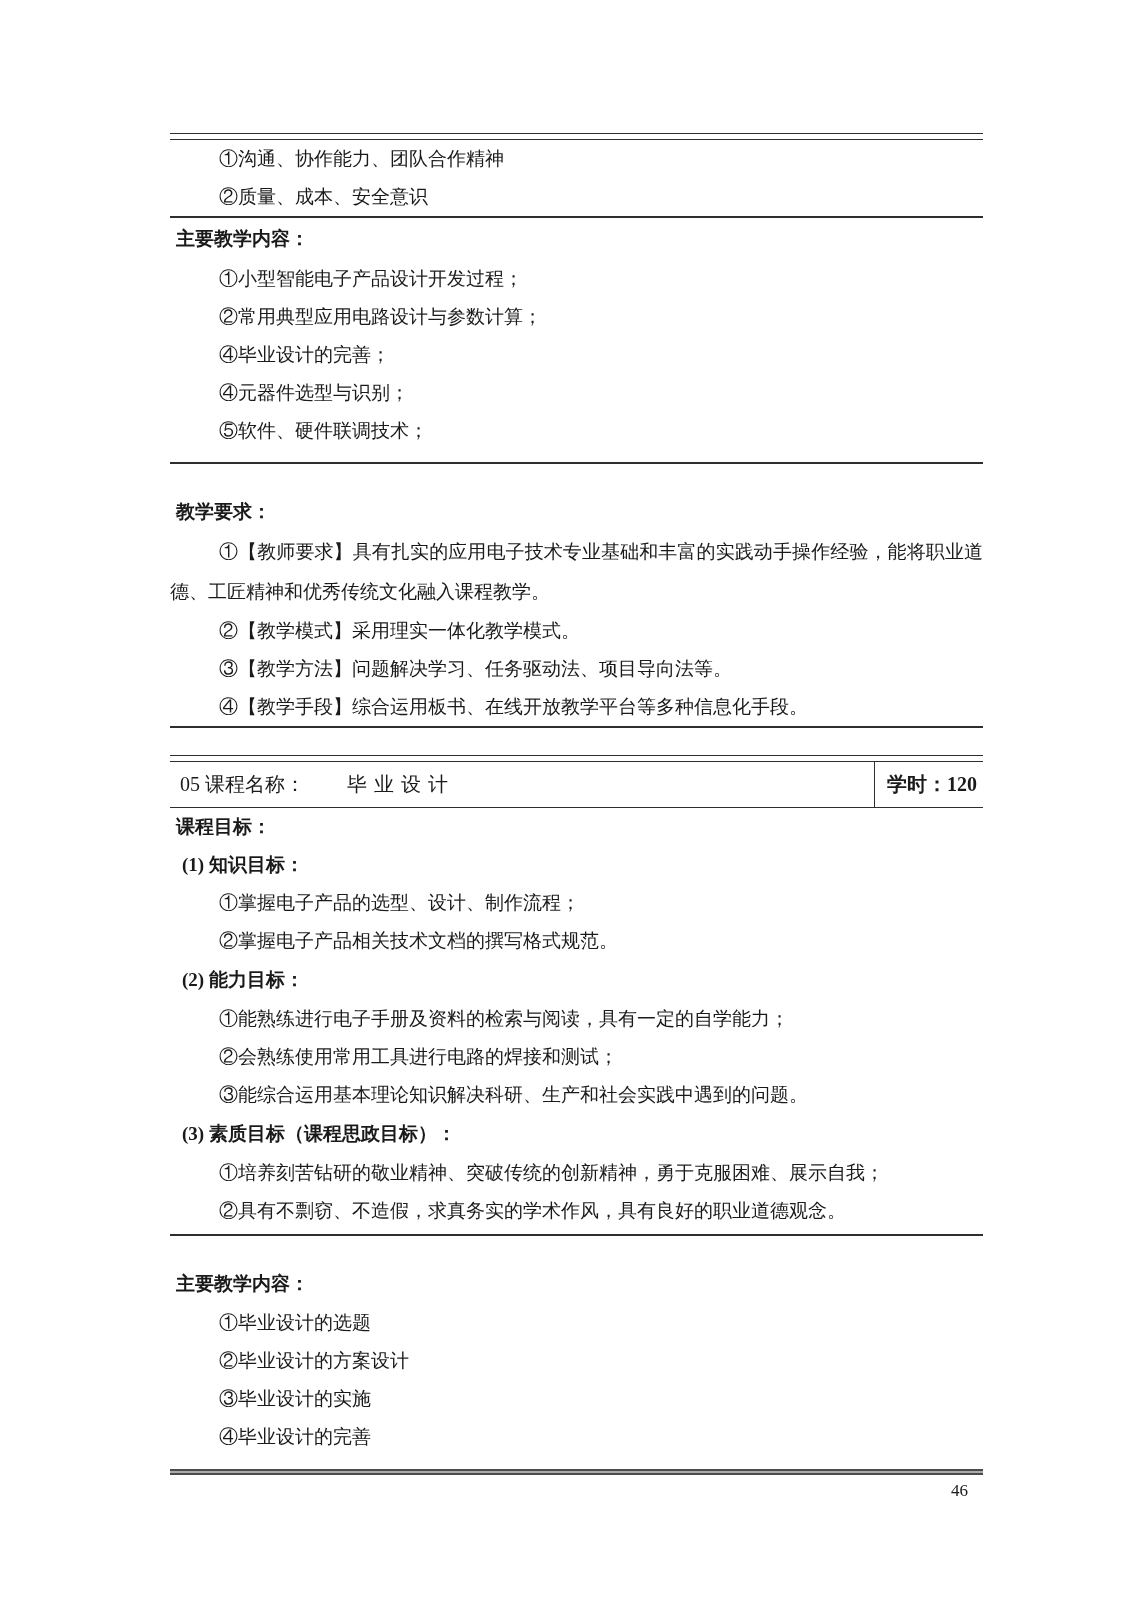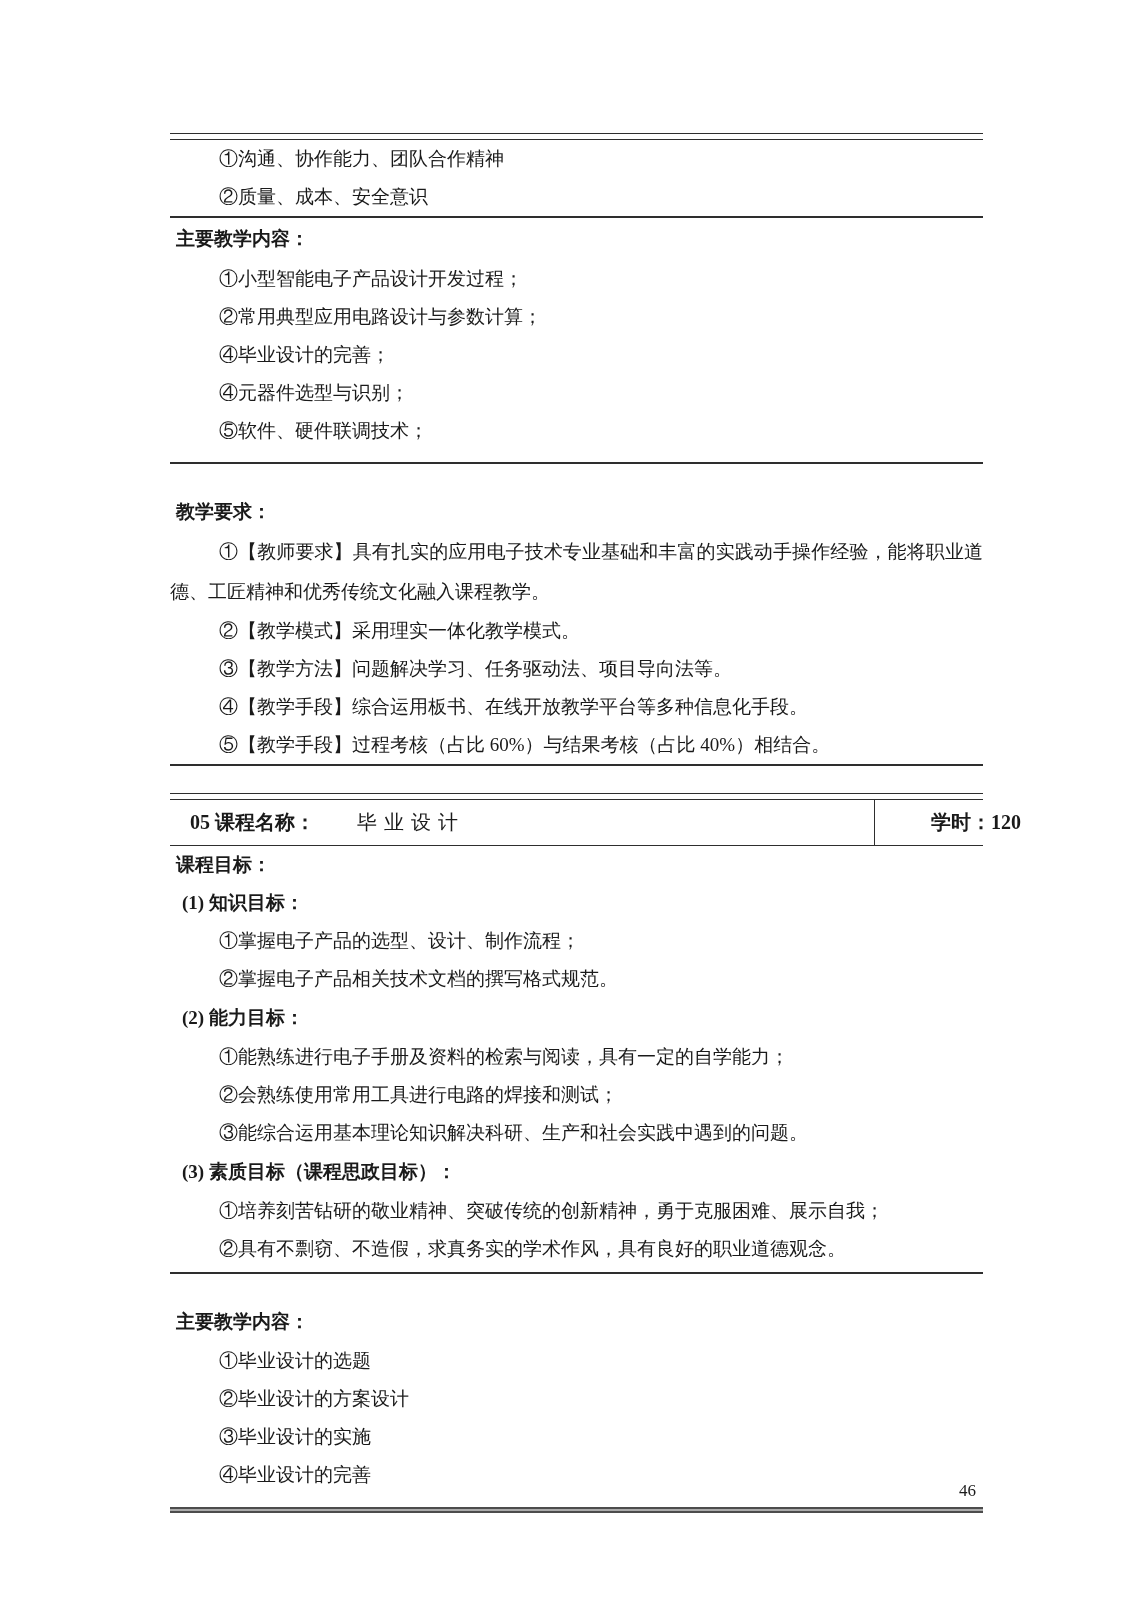--- a/index.html
+++ b/index.html
@@ -16,25 +16,25 @@
   .heading{font-weight:bold;font-size:19px;height:42px;display:flex;align-items:center;padding-left:6px;}
   .heading.h40{height:40px;margin-top:28px;}
   .heading.h38{height:38px;}
   .subhead{font-weight:bold;font-size:19px;height:38px;display:flex;align-items:center;padding-left:12px;}
   .subhead.h40{height:40px;}
   .para{font-size:19px;line-height:40px;text-indent:49px;text-align:justify;}
   .spacer12{height:12px;} .spacer27{height:27px;} .spacer4{height:4px;} .spacer13{height:13px;}
   .course-row{display:flex;height:45px;align-items:stretch;border-bottom:1.5px solid #2e2e2e;box-sizing:content-box;}
   .course-cell-name{flex:1;display:flex;align-items:center;padding-left:10px;font-size:20px;}
   .course-cell-hours{width:109px;border-left:1.5px solid #2e2e2e;display:flex;align-items:center;padding-left:12px;font-size:20px;box-sizing:border-box;}
-  .course-label{font-weight:bold;white-space:nowrap;margin-left:10px;}
+  .course-label{font-weight:normal;white-space:nowrap;}
   .course-name{margin-left:42px;letter-spacing:7px;white-space:nowrap;}
-  .hours-label{font-weight:bold;white-space:nowrap;margin-left:44px;}
+  .hours-label{font-weight:bold;white-space:nowrap;}
   .hours-value{font-weight:bold;white-space:nowrap;}
-  .page-number{position:absolute;left:166px;top:1481px;width:810px;text-align:right;font-size:17px;color:#1a1a1a;}
+  .page-number{position:absolute;left:158px;top:1481px;width:810px;text-align:right;font-size:17px;color:#1a1a1a;}
 </style>
 </head>
 <body>
 
 <div class="content">
 
   <div class="double-line"></div>
 
   <div class="item">①沟通、协作能力、团队合作精神</div>
   <div class="item">②质量、成本、安全意识</div>
@@ -49,21 +49,20 @@
   <div class="item">⑤软件、硬件联调技术；</div>
 
   <div class="spacer12"></div>
   <div class="t-line"></div>
 
   <div class="heading h40">教学要求：</div>
   <div class="para">①【教师要求】具有扎实的应用电子技术专业基础和丰富的实践动手操作经验，能将职业道德、工匠精神和优秀传统文化融入课程教学。</div>
   <div class="item">②【教学模式】采用理实一体化教学模式。</div>
   <div class="item">③【教学方法】问题解决学习、任务驱动法、项目导向法等。</div>
   <div class="item">④【教学手段】综合运用板书、在线开放教学平台等多种信息化手段。</div>
-  <div class="item">⑤【教学手段】过程考核（占比 60%）与结果考核（占比 40%）相结合。</div>
 
   <div class="t-line"></div>
 
   <div class="spacer27"></div>
 
   <div class="double-line"></div>
 
   <div class="course-row">
     <div class="course-cell-name">
       <span class="course-label">05 课程名称：</span>

